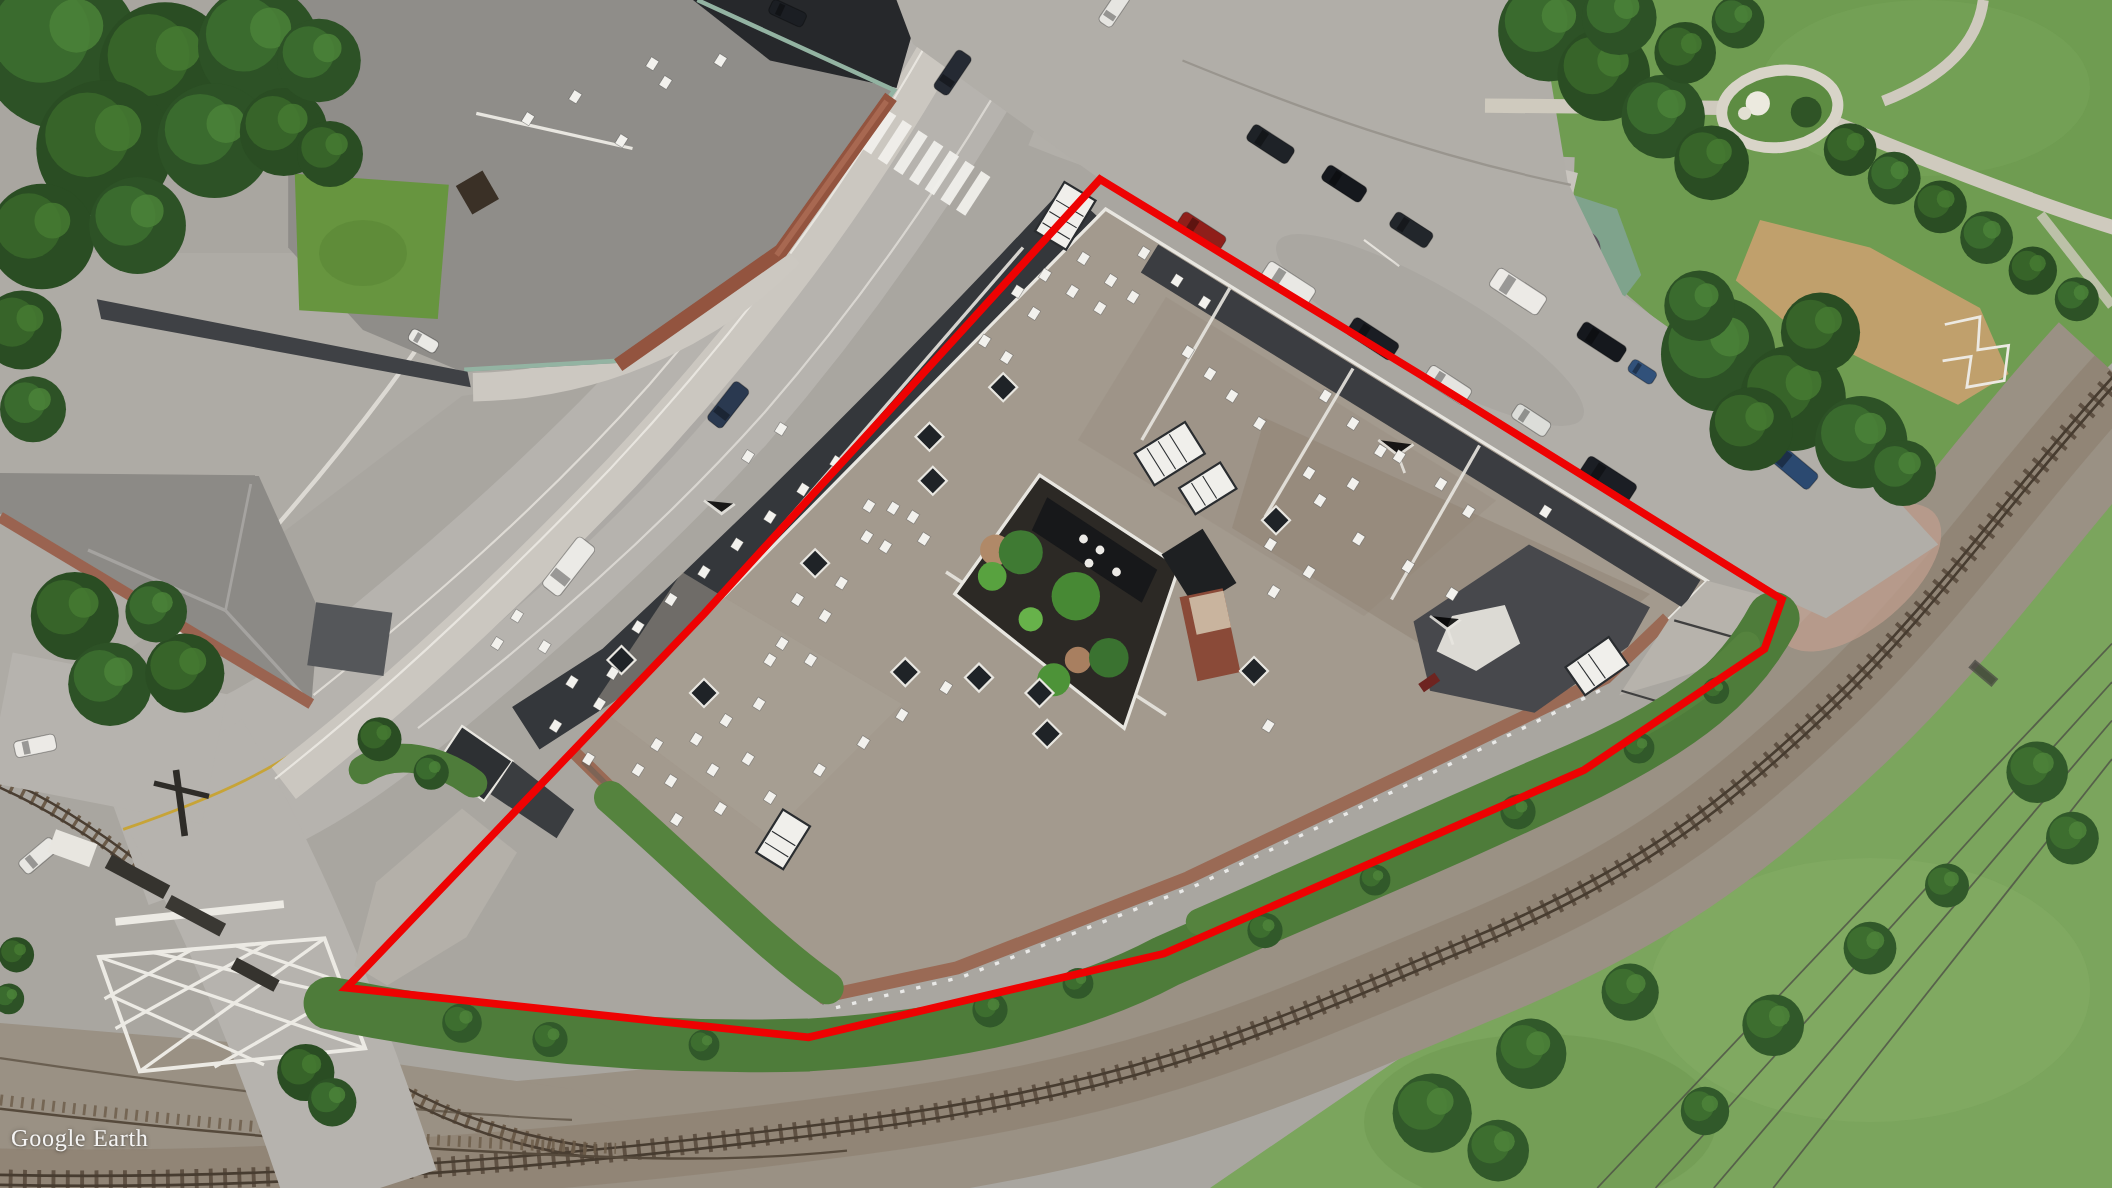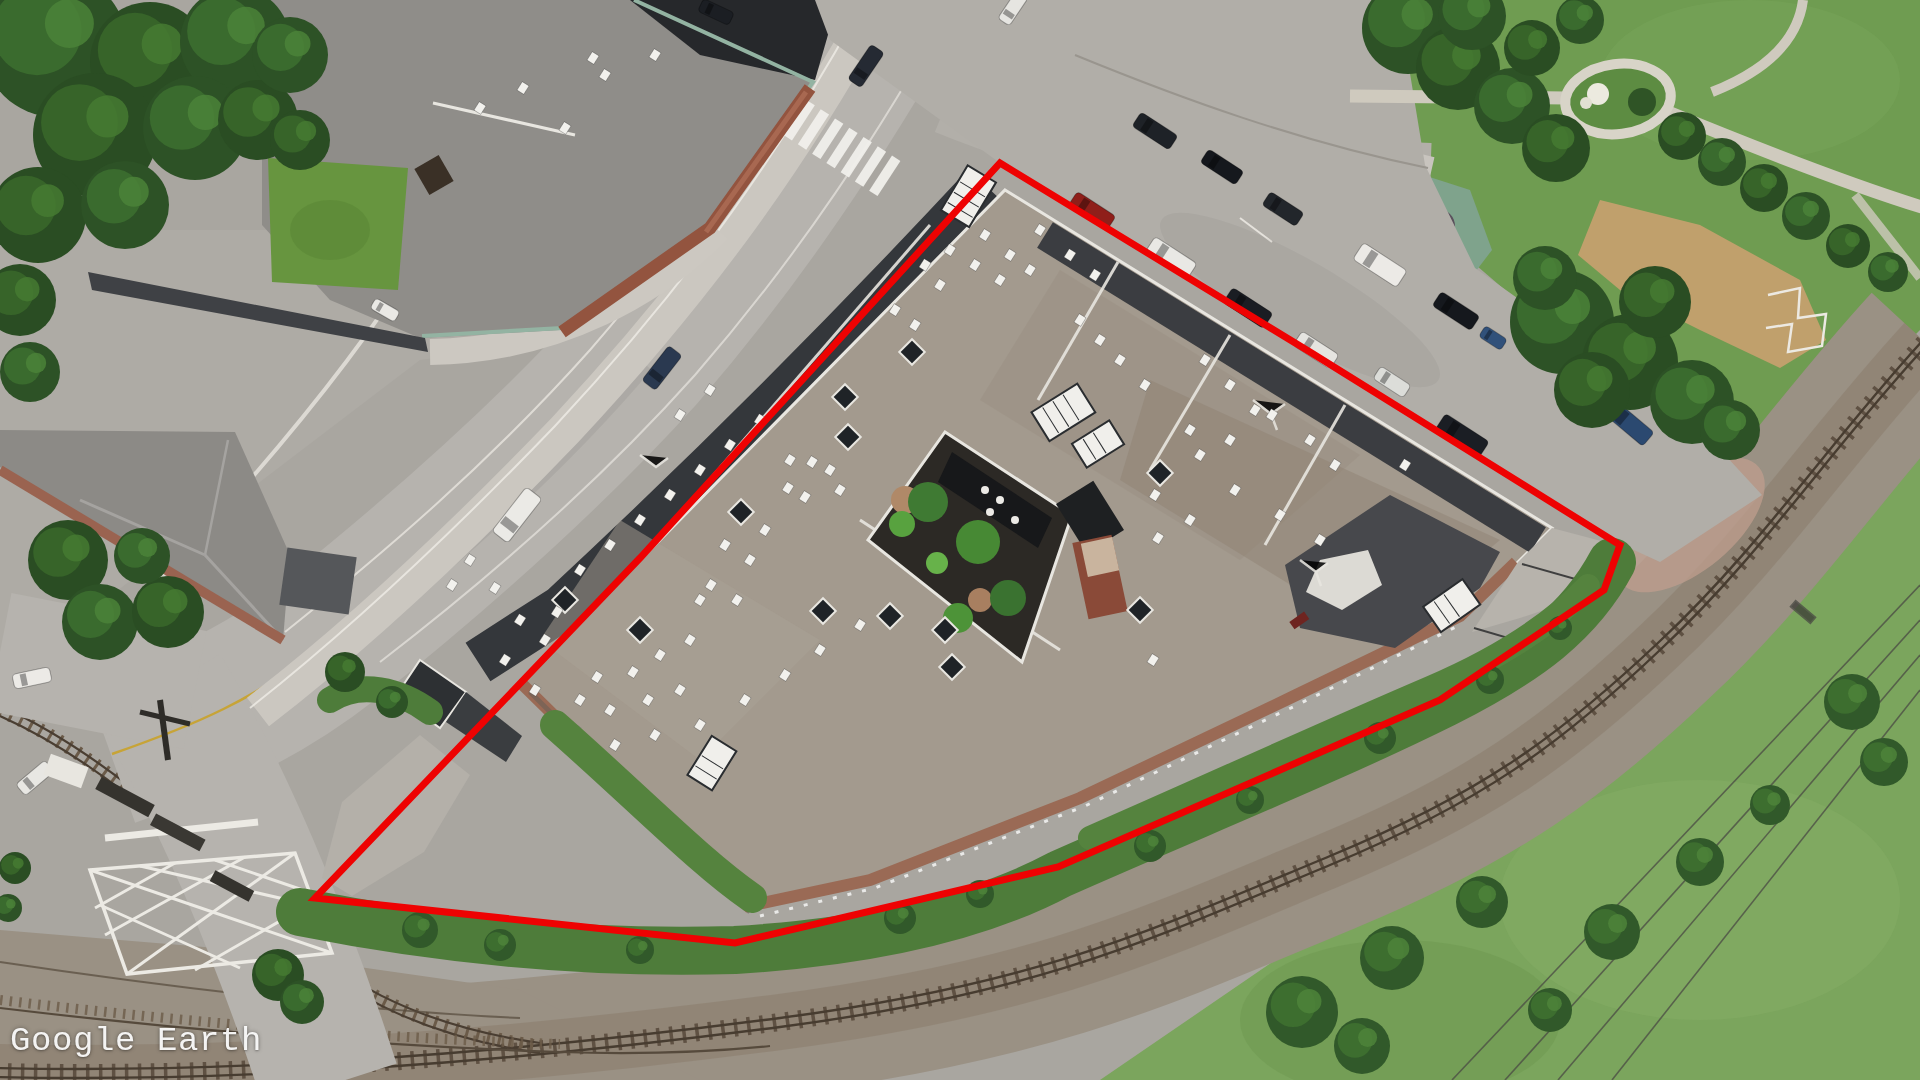--- a/index.html
+++ b/index.html
@@ -1,22 +1,22 @@
 <!DOCTYPE html>
 <html><head>
 <meta charset="utf-8">
 <style>
   html,body{margin:0;padding:0;background:#000;}
   #map-canvas{position:relative;width:1920px;height:1080px;overflow:hidden;
     font-family:"Liberation Sans",sans-serif;background:#a9a6a0;}
   #scene{position:absolute;left:0;top:0;}
-  #watermark{position:absolute;left:10px;top:1022px;font-size:34px;font-weight:400;
+  #watermark{position:absolute;left:10px;top:1022px;font-size:22px;font-weight:400;
     letter-spacing:.6px;color:rgba(255,255,255,.93);
     text-shadow:0 0 4px rgba(0,0,0,.35),0 1px 2px rgba(0,0,0,.25);
-    font-family:Liberation Mono, monospace;user-select:none;}
+    font-family:Liberation Serif, serif;user-select:none;}
 </style>
 </head>
 <body>
 
 <div id="map-canvas">
 <svg id="scene" width="1920" height="1080" viewBox="0 0 1920 1080">
 
   <rect x="0" y="0" width="1920" height="1080" fill="#a9a6a0"></rect>
   <polygon points="0,230 340,230 560,340 420,360 0,680" fill="#aeaba5"></polygon>
 

